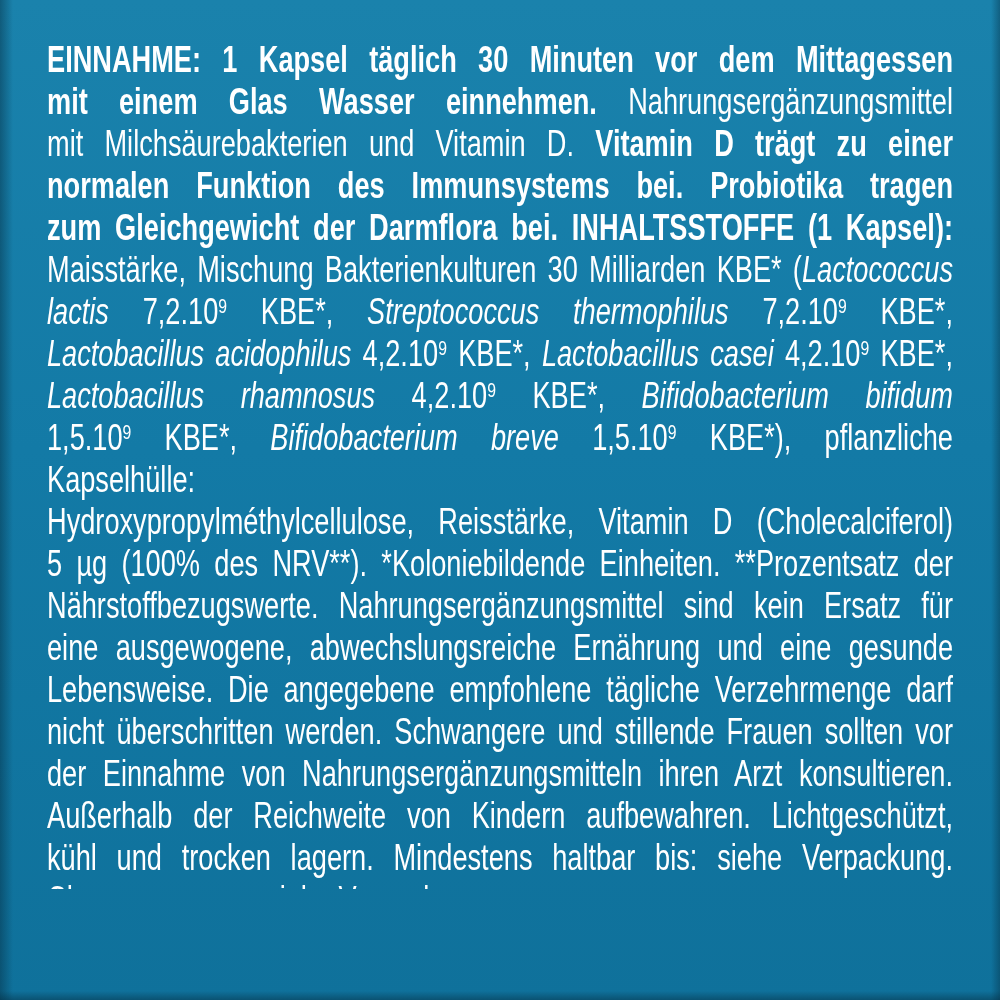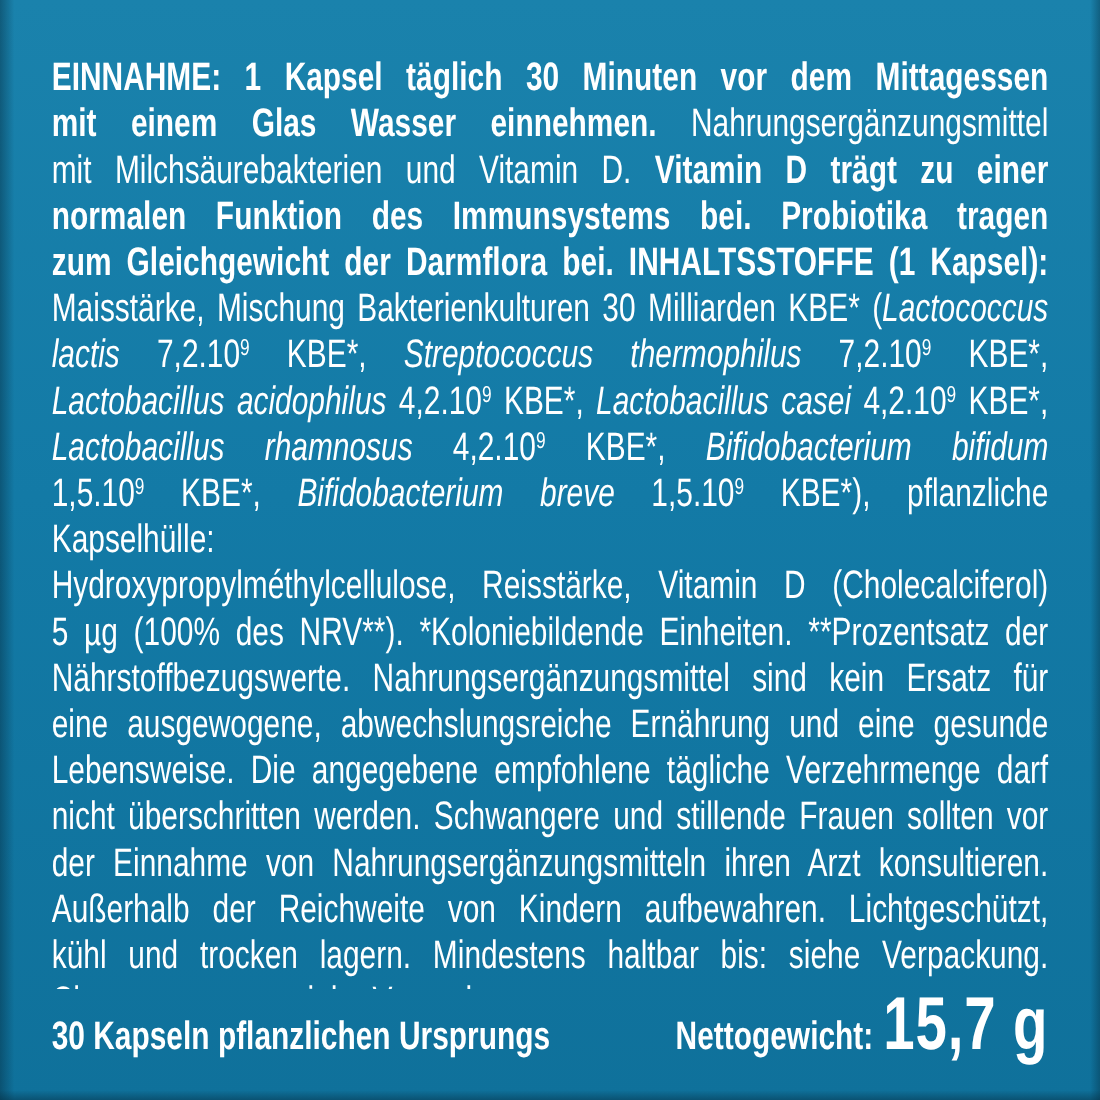--- a/index.html
+++ b/index.html
@@ -24,21 +24,21 @@
   .edge-left   { left: 0; top: 0; bottom: 0; width: 13px;
                  background: linear-gradient(90deg, rgba(4,44,64,0.45), rgba(4,44,64,0)); }
   .edge-right  { right: 0; top: 0; bottom: 0; width: 9px;
                  background: linear-gradient(270deg, rgba(4,44,64,0.40), rgba(4,44,64,0)); }
   .edge-bottom { left: 0; right: 0; bottom: 0; height: 9px;
                  background: linear-gradient(0deg, rgba(4,44,64,0.45), rgba(4,44,64,0)); }
 
   
   .text-wrap {
     position: absolute;
-    left: 47px; top: 49px;
+    left: 47px; top: 39px;
     width: 906px; height: 850px;
     overflow: hidden;
   }
   .text-inner {
     width: 1200px;
     transform: scaleX(0.755);
     transform-origin: left top;
     font-size: 36px;
     line-height: 42px;
     letter-spacing: 0;
@@ -103,26 +103,17 @@
         <div class="line"><span>eine ausgewogene, abwechslungsreiche Ernährung und eine gesunde</span></div>
         <div class="line"><span>Lebensweise. Die angegebene empfohlene tägliche Verzehrmenge darf</span></div>
         <div class="line"><span>nicht überschritten werden. Schwangere und stillende Frauen sollten vor</span></div>
         <div class="line"><span>der Einnahme von Nahrungsergänzungsmitteln ihren Arzt konsultieren.</span></div>
         <div class="line"><span>Außerhalb der Reichweite von Kindern aufbewahren. Lichtgeschützt,</span></div>
         <div class="line"><span>kühl und trocken lagern. Mindestens haltbar bis: siehe Verpackung.</span></div>
         <div class="line no-justify"><span>Chargennummer: siehe Verpackung.</span></div>
       </div>
   </div>
 
-  <div class="footer-wrap">
-    <div class="footer-inner">
-      <div class="capsules">30 Kapseln pflanzlichen Ursprungs</div>
-      <div class="netgroup">
-        <span class="net-label">Nettogewicht:</span>
-        <span class="net-value">15,7 g</span>
-      </div>
-    </div>
-  </div>
 
   <div class="edge edge-left"></div>
   <div class="edge edge-right"></div>
   <div class="edge edge-bottom"></div>
 </div>
 
 </body></html>

